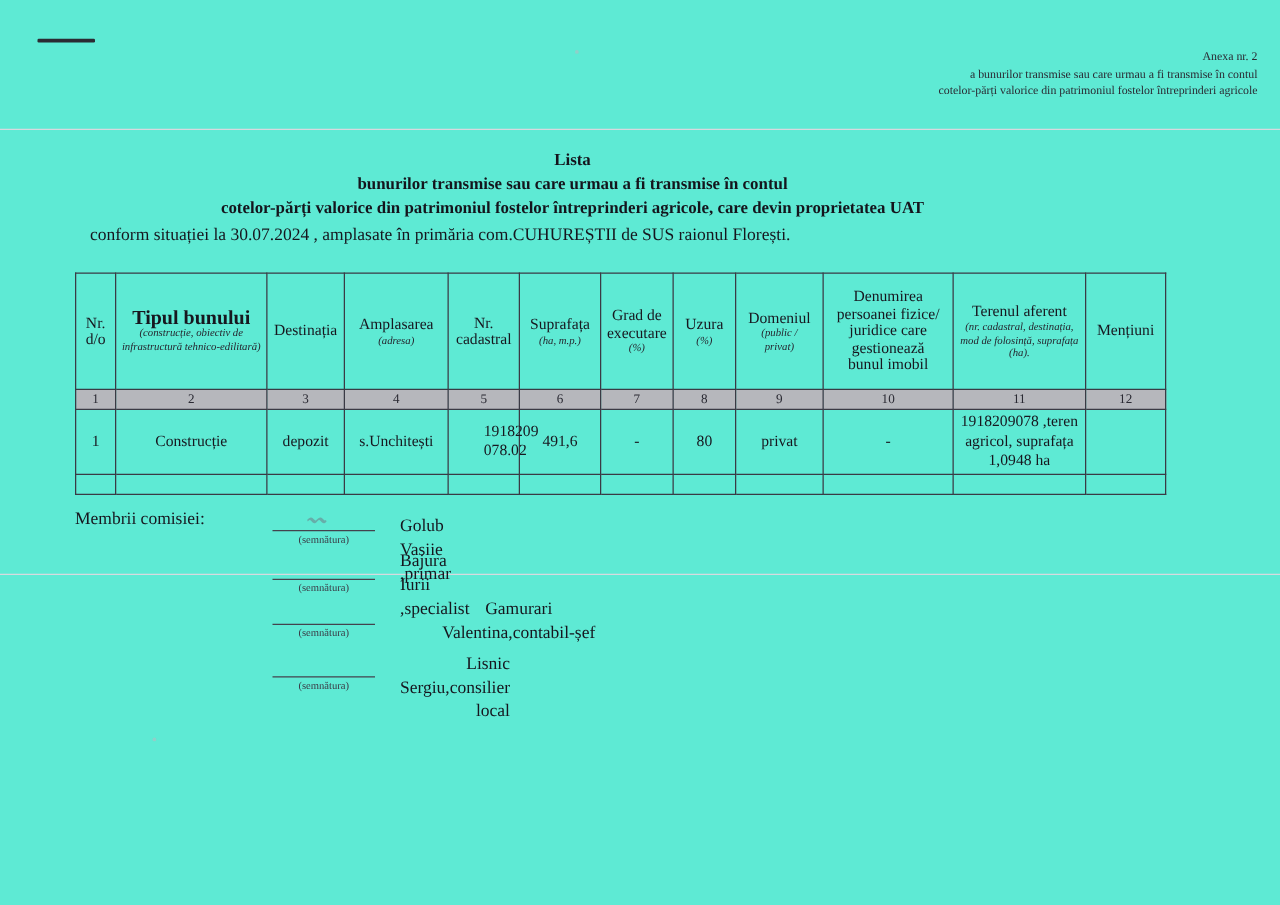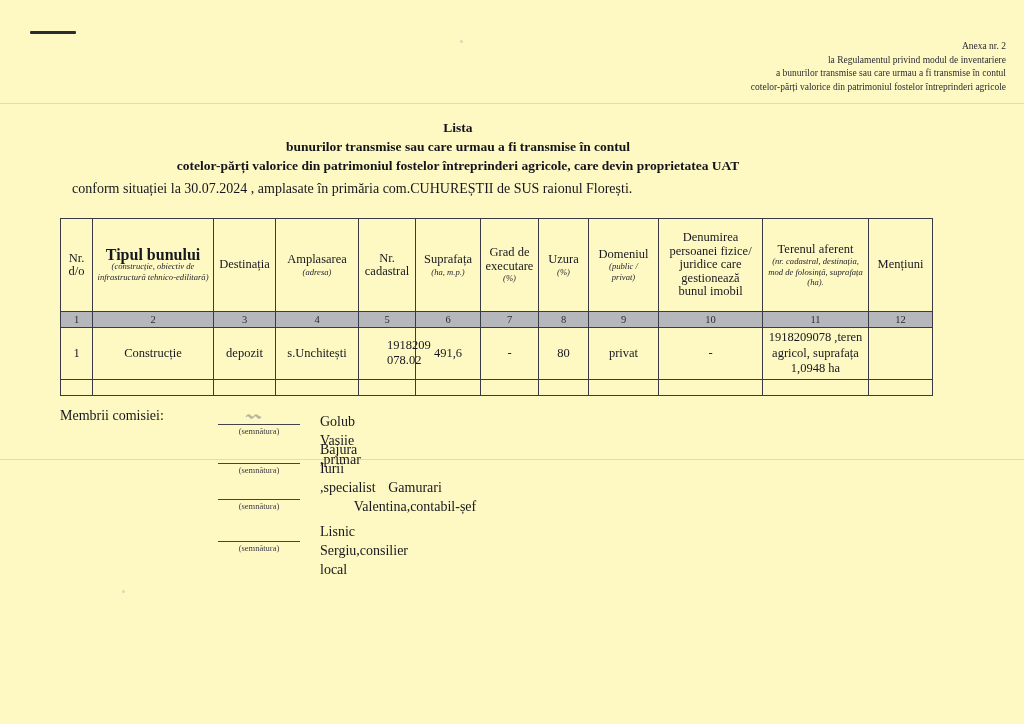--- a/index.html
+++ b/index.html
@@ -14,21 +14,21 @@
     overflow: hidden;
     font-family: "Liberation Serif", serif;
     color: #1c1c22;
     -webkit-font-smoothing: antialiased;
   }
 
   
   .page {
     position: absolute;
     inset: 0;
-    background: #fef9c3;
+    background: #5eead4;
   }
   .scan-line {
     position: absolute;
     left: 0;
     width: 1024px;
     height: 1px;
     background: #d8d9de;
   }
   .scan-line.l1 { top: 103px; }
   .scan-line.l2 { top: 459px; }
@@ -185,21 +185,20 @@
 
   <div class="corner-mark"></div>
   <div class="scan-line l1"></div>
   <div class="scan-line l2"></div>
 
   <div class="speck" style="left:460px;top:40px;width:3px;height:3px;"></div>
   <div class="speck" style="left:122px;top:590px;width:3px;height:3px;"></div>
 
   <div class="annex">
     <div>Anexa nr. 2</div>
-    <div>la Regulamentul privind modul de inventariere</div>
     <div>a bunurilor transmise sau care urmau a fi transmise în contul</div>
     <div>cotelor-părți valorice din patrimoniul fostelor întreprinderi agricole</div>
   </div>
 
   <div class="title-block">
     <div class="t1">Lista</div>
     <div class="t2">bunurilor transmise sau care urmau a fi transmise în contul</div>
     <div class="t3">cotelor-părți valorice din patrimoniul fostelor întreprinderi agricole, care devin proprietatea UAT</div>
   </div>
 
@@ -349,17 +348,17 @@
   <div class="sig-group">
     <div class="sig-line" style="left:218px;top:499px;"></div>
     <div class="sig-caption" style="left:214px;top:501px;">(semnătura)</div>
     <div class="sig-name" style="left: 320px; top: 478px; text-align: center; width: 190px; white-space: pre-line;">Gamurari
 Valentina,contabil-șef</div>
   </div>
 
   <div class="sig-group">
     <div class="sig-line" style="left:218px;top:541px;"></div>
     <div class="sig-caption" style="left:214px;top:543px;">(semnătura)</div>
-    <div class="sig-name" style="left: 320px; top: 522px; white-space: pre-line;">Lisnic Sergiu,consilier
+    <div class="sig-name" style="left: 320px; top: 522px; white-space: pre-line; text-align: right;">Lisnic Sergiu,consilier
 local</div>
   </div>
 
 </div>
 
 </body></html>

